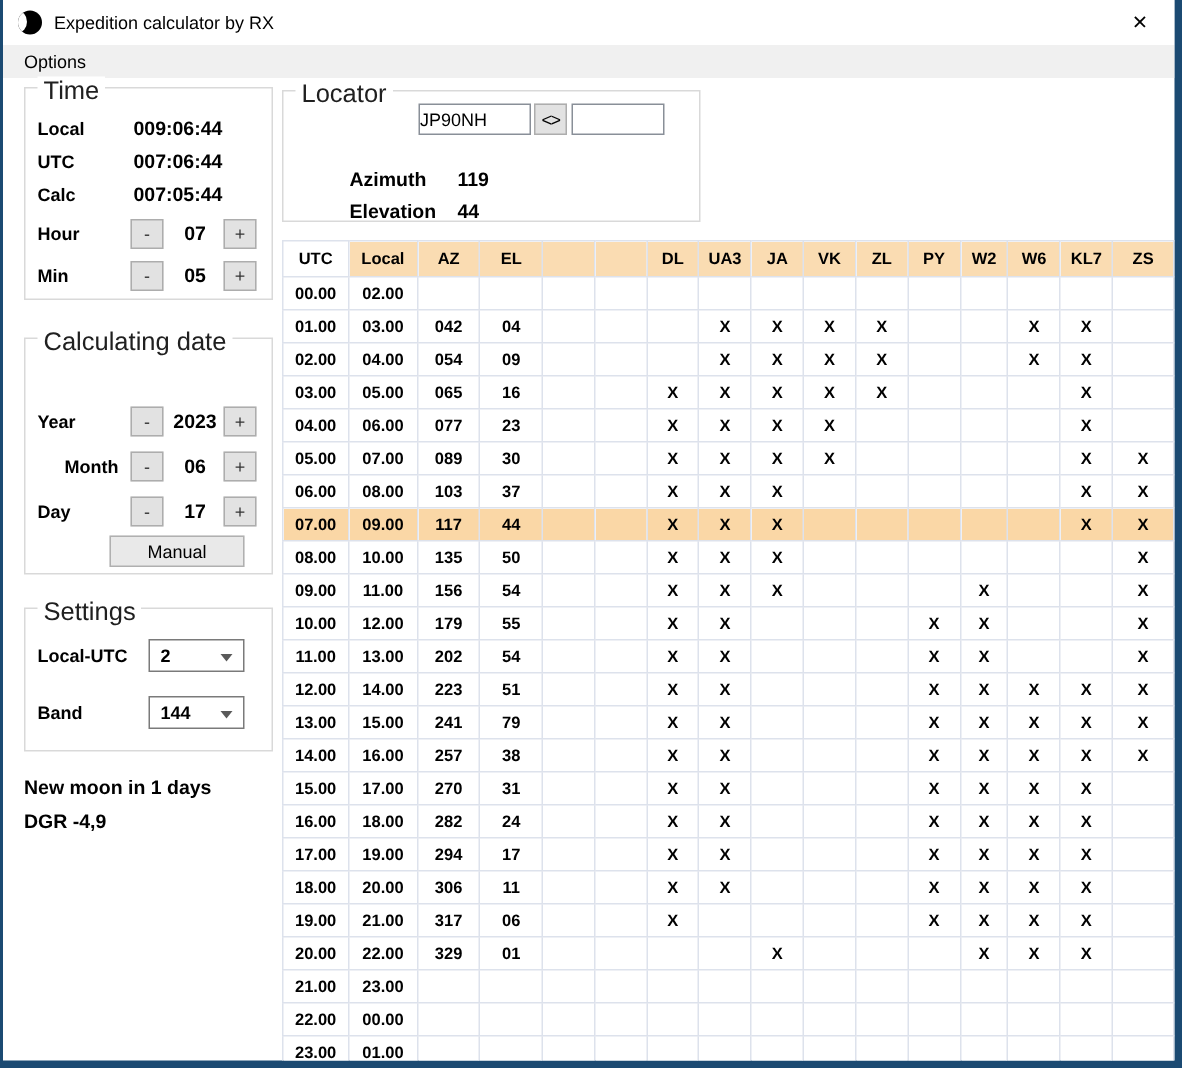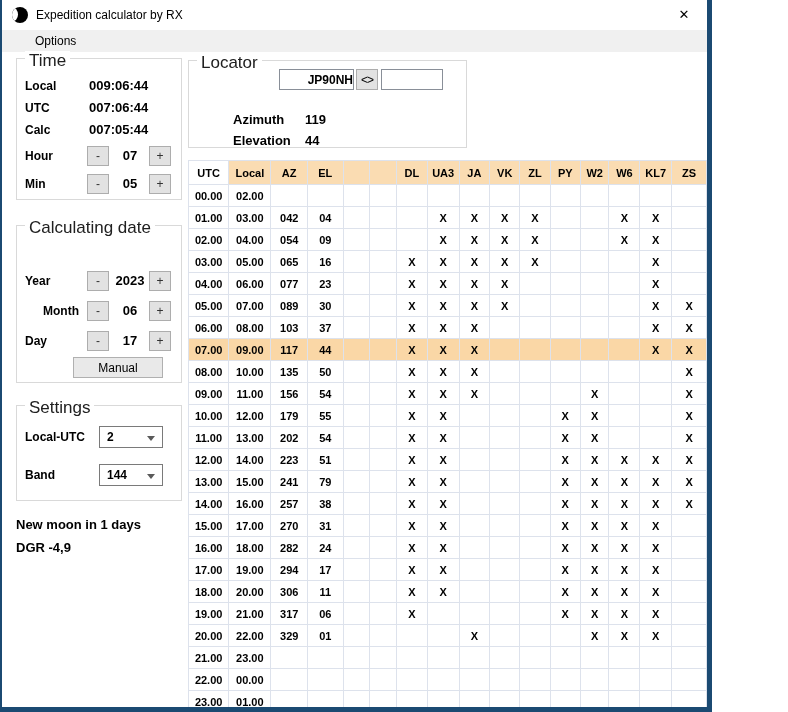--- a/index.html
+++ b/index.html
@@ -1,56 +1,56 @@
 <!DOCTYPE html>
 <html><head>
 <meta charset="utf-8">
 <style>
   * { margin:0; padding:0; box-sizing:border-box; }
   html,body { width:788px; height:712px; background:#fff; }
   body { font-family:"Liberation Sans", sans-serif; color:#000; }
 
   #window {
-    position:relative; width:712px; height:712px; background:#fff; overflow:hidden;
+    position:relative; width:788px; height:712px; background:#fff; overflow:hidden;
     border-left:2px solid var(--border_color,#1b4a72);
     border-right:5px solid var(--border_color,#1b4a72);
     border-bottom:5px solid var(--border_color,#1b4a72);
   }
 
   
   .titlebar { position:absolute; left:0; top:0; right:0; height:30px; background:#fff; }
   .moon-icon { position:absolute; left:10px; top:7px; width:16px; height:16px;
     border-radius:50%; background:#000; overflow:hidden; }
   .moon-icon::before { content:""; position:absolute; left:-7px; top:0px; width:13px; height:15px;
     border-radius:50%; background:#fff; }
   .title-text { position:absolute; left:34px; top:0; line-height:30px; font-size:12px; }
   .close-btn { position:absolute; right:0; top:0; width:46px; height:30px; text-align:center;
     line-height:30px; font-size:13px; color:#000; }
 
   
-  .menubar { position:absolute; left:0; top:30px; right:0; height:22px; background:#f0f0f0;padding-left:19px; }
+  .menubar { position:absolute; left:0; top:30px; right:0; height:22px; background:#f0f0f0; }
   .menu-item { display:inline-block; padding:0 7px; margin-left:7px; line-height:22px; font-size:12px; }
 
   
   .groupbox { position:absolute; border:1px solid #d9d9d9; }
   .gb-label { position:absolute; top:-8px; left:8px; background:#fff; padding:0 4px;
     font-size:17px; color:#202020; white-space:nowrap; }
 
   .lbl  { position:absolute; font-size:12px; font-weight:bold; white-space:nowrap; }
   .val  { position:absolute; font-size:13px; font-weight:bold; white-space:nowrap; }
 
   .stepper-btn { position:absolute; width:22px; height:20px; background:#e2e2e2;
     border:1px solid #adadad; font-size:12px; line-height:17px; text-align:center; color:#333; }
   .step-val { position:absolute; width:38px; text-align:center; font-size:13px; font-weight:bold; }
 
   .push-btn { position:absolute; background:#e9e9e9; border:1px solid #b0b0b0;
     font-size:12px; text-align:center; }
 
   .textfield { position:absolute; background:#fff; border:1px solid #898f98; height:21px;
-    font-size:12px; font-weight:bold; text-align:right; line-height:19px; }
+    font-size:12px; font-weight:normal; text-align:left; line-height:19px; }
 
   .combo { position:absolute; width:64px; height:22px; background:#fff; border:1px solid #7a7a7a; }
   .combo .cval { position:absolute; left:7px; top:0; line-height:21px; font-size:12px; font-weight:bold; }
   .chevron-down-icon { position:absolute; right:7px; top:9px; width:0; height:0;
     border-left:4px solid transparent; border-right:4px solid transparent;
     border-top:5px solid #5a5a5a; }
 
   .status-line { position:absolute; font-size:13px; font-weight:bold; white-space:nowrap; }
 
   

